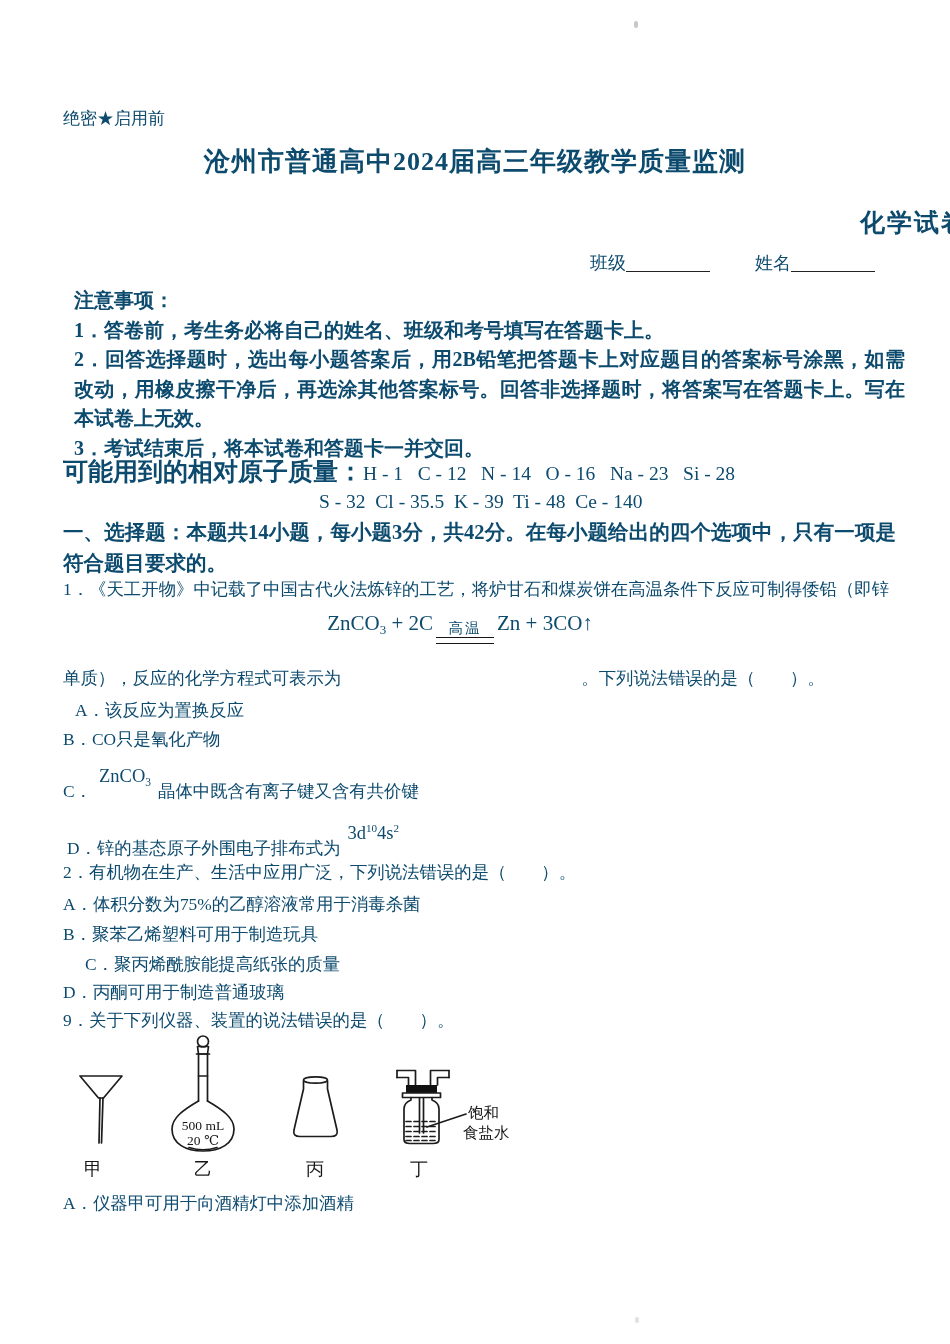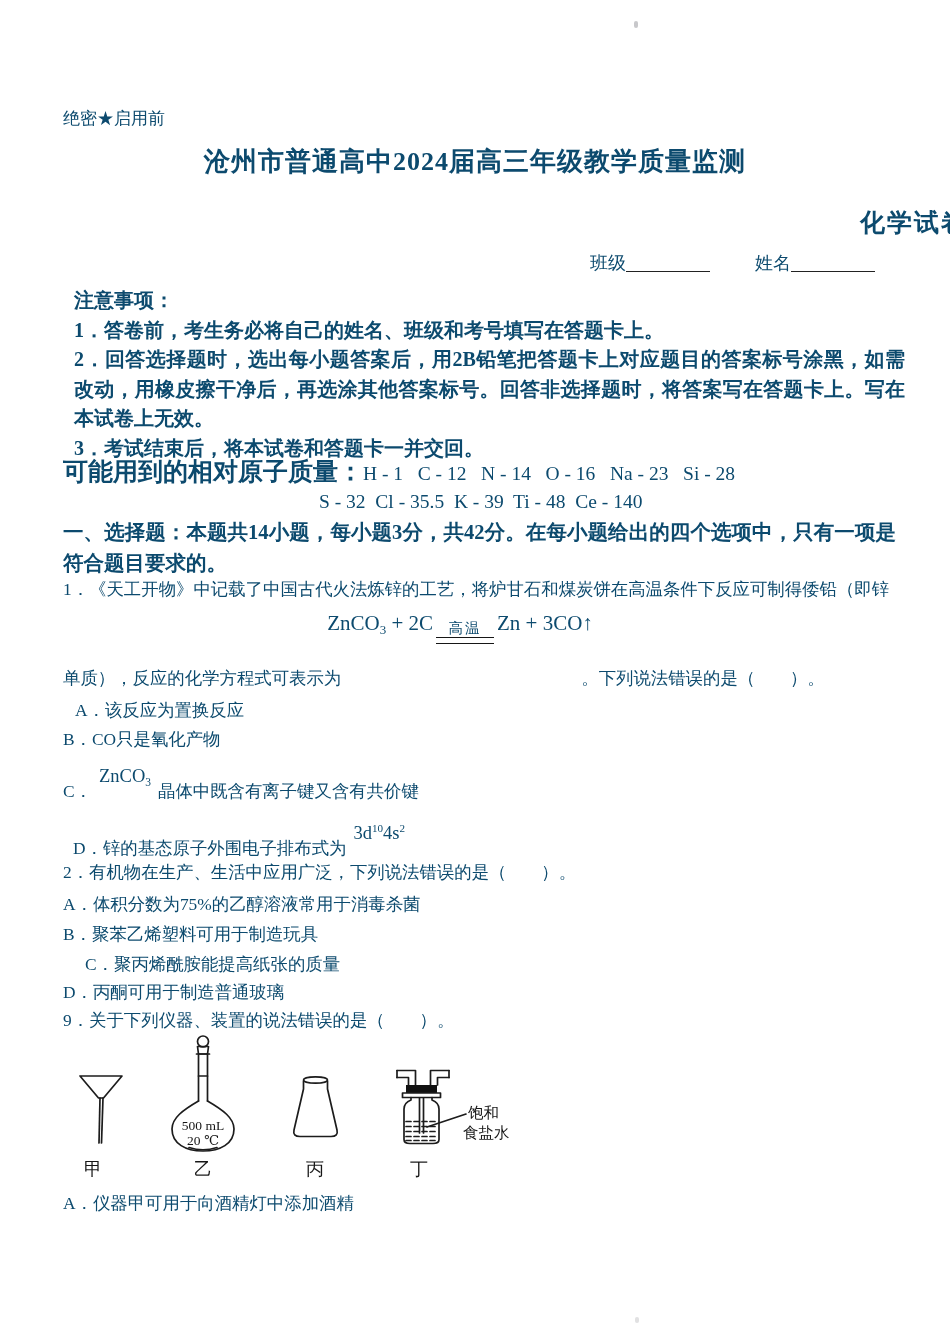--- a/index.html
+++ b/index.html
@@ -23,21 +23,21 @@
   #q1-stem {left:63px; top:577px;}
   #q1-equation {left:0; top:611px; width:920px; text-align:center; font-size:21px; white-space:nowrap;}
   .eq-stack {display:inline-block; vertical-align:-3px; margin:0 3px; text-align:center;}
   .eq-cond {font-size:14.5px; line-height:15px; letter-spacing:2px;}
   .eq-dline {width:58px; height:4.5px; border-top:1.7px solid #161616; border-bottom:1.7px solid #161616; margin:1px auto 0 auto;}
   #q1-cont {left:63px; top:666px;}
   .gap-spacer {display:inline-block; width:240px;}
   #q1-opt-a {left:63px; top:698px;margin-left:12px;}
   #q1-opt-b {left:63px; top:727px;}
   #q1-opt-c {left:63px; top:779px;}
-  #q1-opt-d {left:73px; top:831px;}
+  #q1-opt-d {left:67px; top:831px;}
   .raised-formula {display:inline-block; position:relative; top:-15px; font-size:18.5px; margin:0 7px;}
   .sub {font-size:0.62em; vertical-align:-4px;}
   .sup {font-size:0.6em; vertical-align:7px;}
   #q2-stem {left:63px; top:860px;}
   #q2-opt-a {left:63px; top:892px;}
   #q2-opt-b {left:63px; top:922px;}
   #q2-opt-c {left:63px; top:952px;margin-left:22px;}
   #q2-opt-d {left:63px; top:980px;}
   #q3-stem  {left:63px; top:1008px;}
   #q3-figure {left:60px; top:1030px;}

